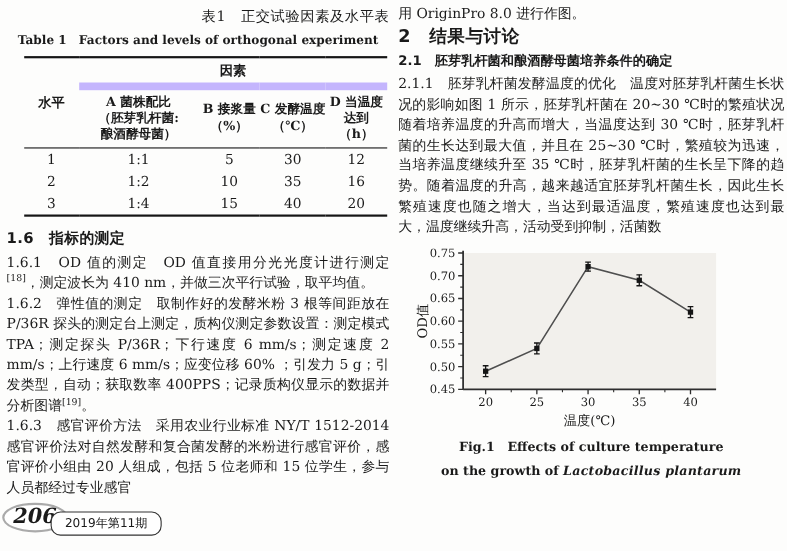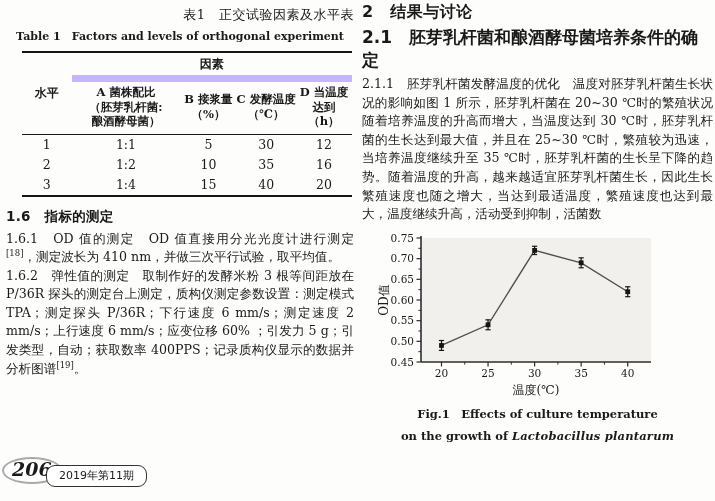--- a/index.html
+++ b/index.html
@@ -23,21 +23,21 @@
   .otable .grp { font-size:12px; border-bottom:7px solid #c4b5fd; padding:3px 0 2px; }
   .otable .colh { font-size:11.5px; white-space:pre-line; line-height:14.5px; padding:3px 0 5px; }
   .otable thead tr.sub th, .otable thead .lvl { border-bottom:1.6px solid #151515; }
   .otable td { font-weight:normal; font-size:12.5px; padding:2.5px 0; }
   .otable .c0{width:15%;} .otable .c1{width:33%;} .otable .c2{width:17%;} .otable .c3{width:18%;} .otable .c4{width:17%;}
 
   
   .h-sec { font-family:"DejaVu Sans","Liberation Sans",sans-serif; font-weight:bold; }
   .h-16  { font-size:13.5px; margin:11px 0 4px 0; letter-spacing:.3px;}
   .h-2   { font-size:16px;  margin:2px 0 3px 0; letter-spacing:.5px;}
-  .h-21  { font-size:17px; margin:2px 0 3px 0; }
+  .h-21  { font-size:12px; margin:2px 0 3px 0; }
   .para  { font-size:12.6px; line-height:18.6px; text-align:justify; }
   .para sup { font-size:8.5px; line-height:0; }
   .intro { font-size:12.6px; line-height:18px; margin-top:3px; }
 
   
   .figure-block { margin-top:1px; }
   .cap-zh { text-align:center; font-weight:bold; font-size:12.5px; margin-top:7px; }
   .cap-en { text-align:center; font-weight:bold; font-size:11.5px; margin-top:7px; }
   .cap-en i { letter-spacing:.2px; }
 
@@ -101,23 +101,25 @@
         <td>15</td>
         <td>40</td>
         <td>20</td>
       </tr>
     </tbody>
   </table>
 
   <div class="h-sec h-16">1.6　指标的测定</div>
   <div class="para"><span>1.6.1　OD 值的测定　OD 值直接用分光光度计进行测定</span><sup>[18]</sup><span>，测定波长为 410 nm，并做三次平行试验，取平均值。</span></div>
   <div class="para"><span>1.6.2　弹性值的测定　取制作好的发酵米粉 3 根等间距放在 P/36R 探头的测定台上测定，质构仪测定参数设置：测定模式 TPA；测定探头 P/36R；下行速度 6 mm/s；测定速度 2 mm/s；上行速度 6 mm/s；应变位移 60% ；引发力 5 g；引发类型，自动；获取数率 400PPS；记录质构仪显示的数据并分析图谱</span><sup>[19]</sup><span>。</span></div>
+  <div class="para"><span>1.6.3　感官评价方法　采用农业行业标准 NY/T 1512-2014 感官评价法对自然发酵和复合菌发酵的米粉进行感官评价，感官评价小组由 20 人组成，包括 5 位老师和 15 位学生，参与人员都经过专业感官</span></div>
 </div>
 
 <div class="col col-right">
+  <div class="intro para">用 OriginPro 8.0 进行作图。</div>
   <div class="h-sec h-2">2　结果与讨论</div>
   <div class="h-sec h-21">2.1　胚芽乳杆菌和酿酒酵母菌培养条件的确定</div>
   <div class="para"><span>2.1.1　胚芽乳杆菌发酵温度的优化　温度对胚芽乳杆菌生长状况的影响如图 1 所示，胚芽乳杆菌在 20~30 ℃时的繁殖状况随着培养温度的升高而增大，当温度达到 30 ℃时，胚芽乳杆菌的生长达到最大值，并且在 25~30 ℃时，繁殖较为迅速，当培养温度继续升至 35 ℃时，胚芽乳杆菌的生长呈下降的趋势。随着温度的升高，越来越适宜胚芽乳杆菌生长，因此生长繁殖速度也随之增大，当达到最适温度，繁殖速度也达到最大，温度继续升高，活动受到抑制，活菌数</span></div>
 
   <div class="figure-block">
     <div class="chart-wrap">
       <svg id="chart-svg" width="335" height="166" viewBox="0 0 335 166">
           <rect x="45" y="4" width="230" height="124" fill="#f2f0ec"></rect>
           <line x1="45" y1="128" x2="40.5" y2="128" stroke="#2e2e2e" stroke-width="1.2"></line>
           <text x="38" y="131.6" text-anchor="end" font-size="10.5">0.45</text>

